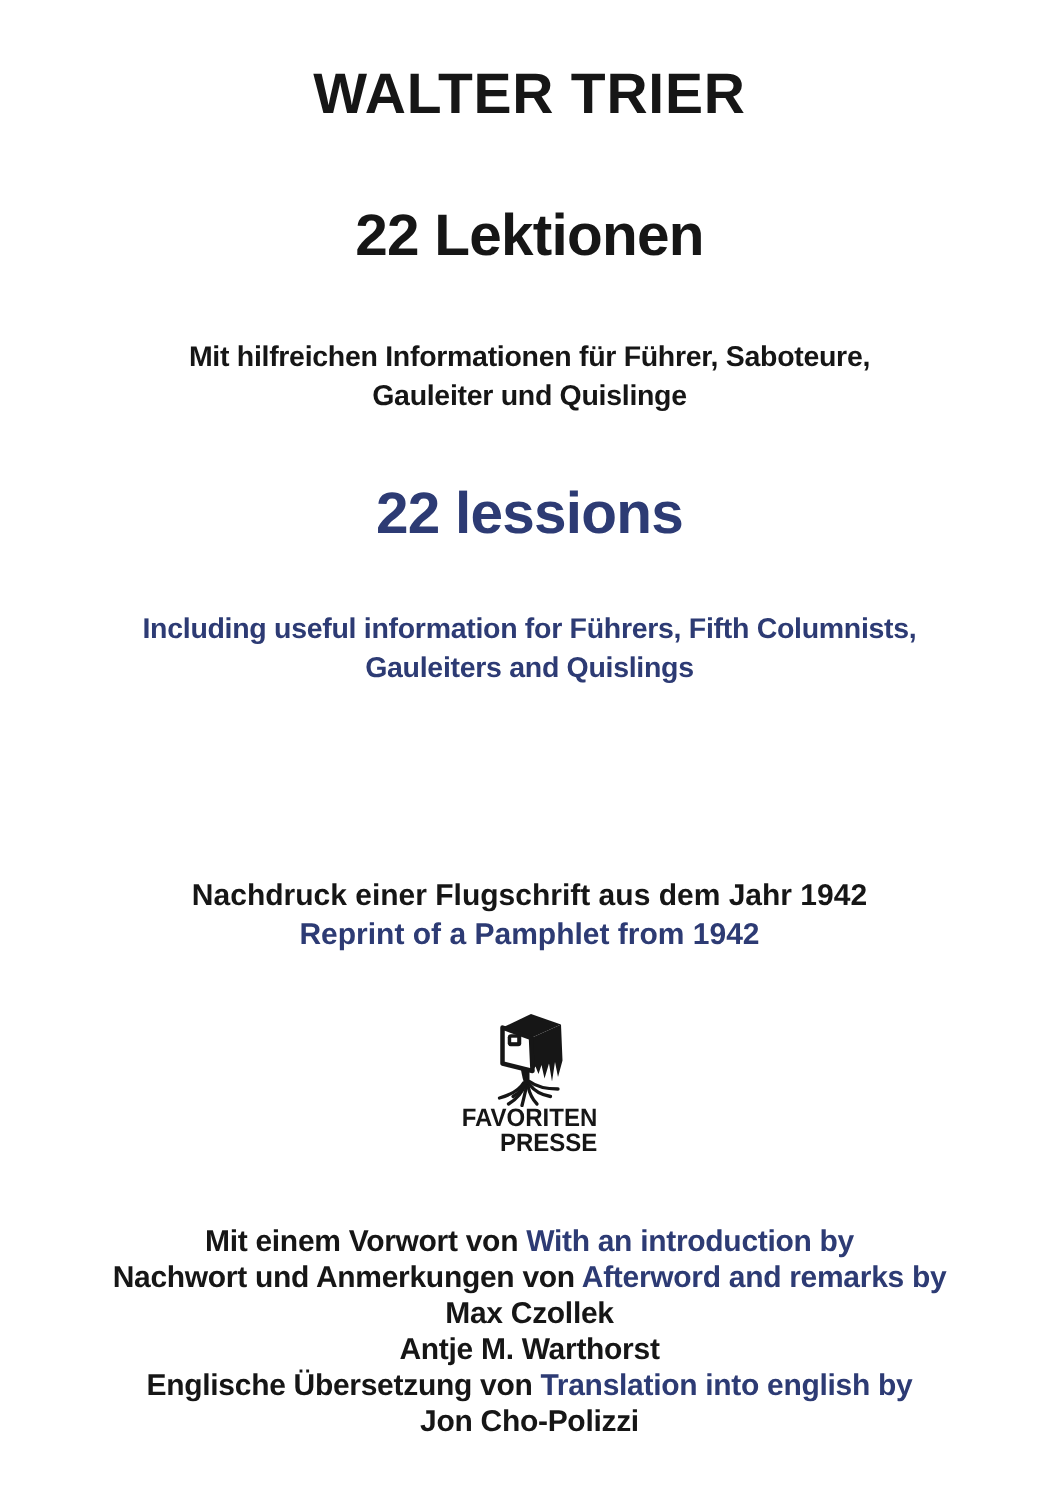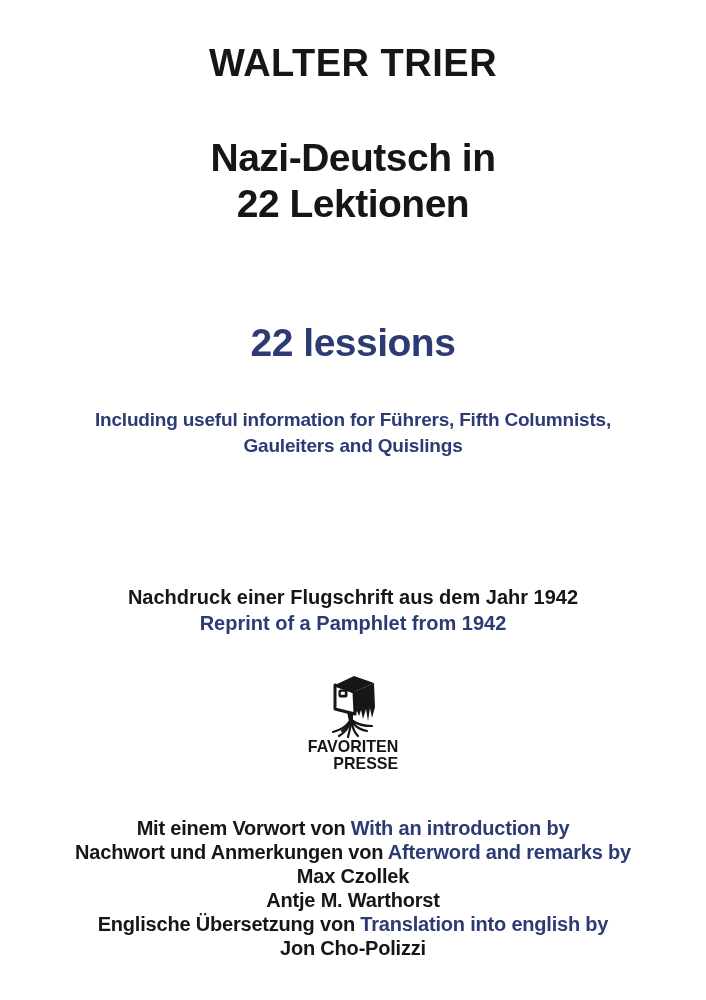--- a/index.html
+++ b/index.html
@@ -73,25 +73,26 @@
   .black { color: var(--ink); }
 </style>
 </head>
 <body>
 
 <div class="page">
 
   <div class="block author">WALTER TRIER</div>
 
   <div class="block title title-de">
-    <div>Nazi-Deutsch in</div>
     <div>22 Lektionen</div>
   </div>
 
   <div class="block sub sub-de">
+    <div>Mit hilfreichen Informationen für Führer, Saboteure,</div>
+    <div>Gauleiter und Quislinge</div>
   </div>
 
   <div class="block title title-en">
     <div>22 lessions</div>
   </div>
 
   <div class="block sub sub-en">
     <div>Including useful information for Führers, Fifth Columnists,</div>
     <div>Gauleiters and Quislings</div>
   </div>

